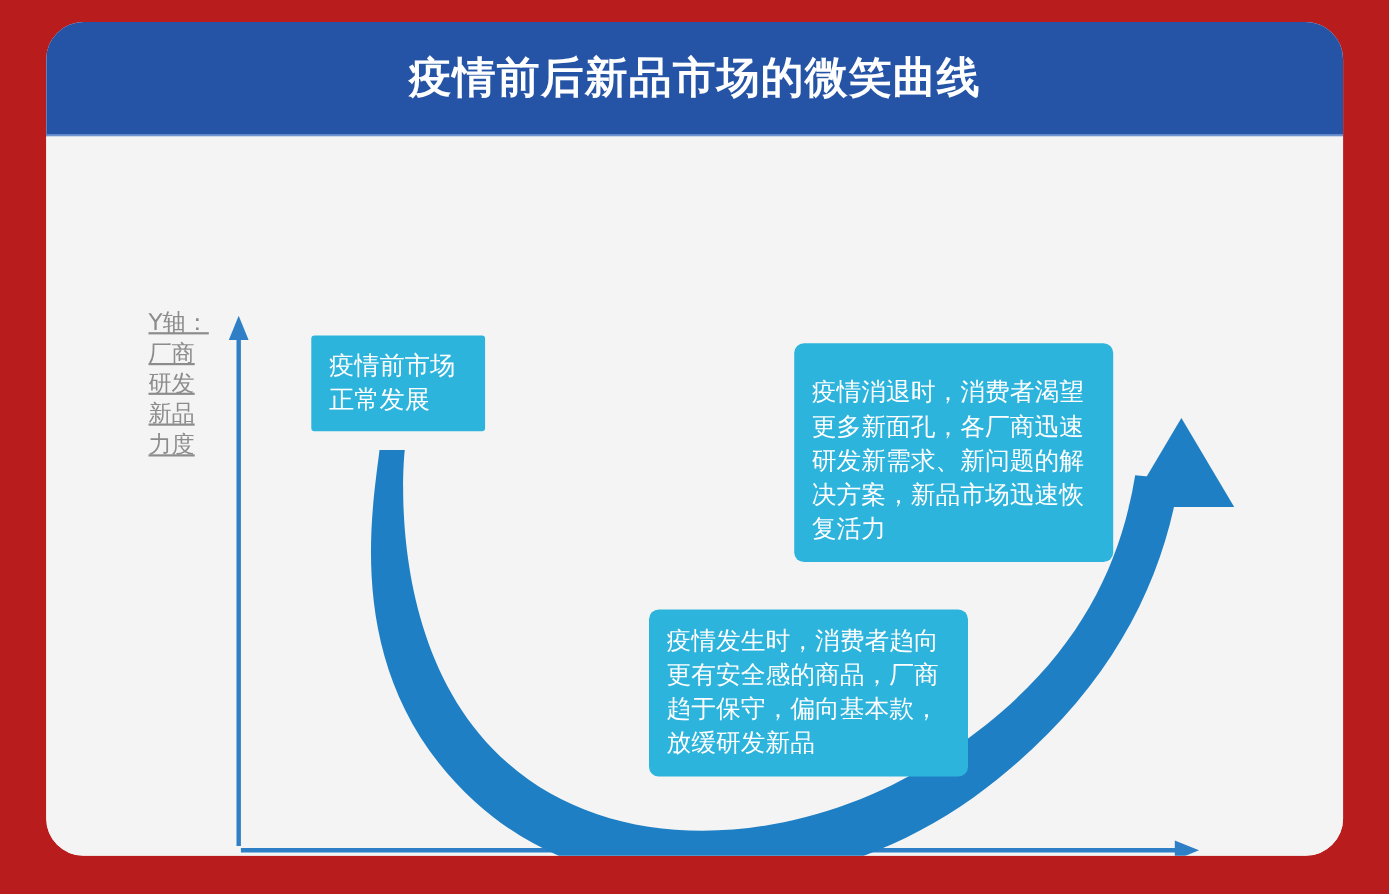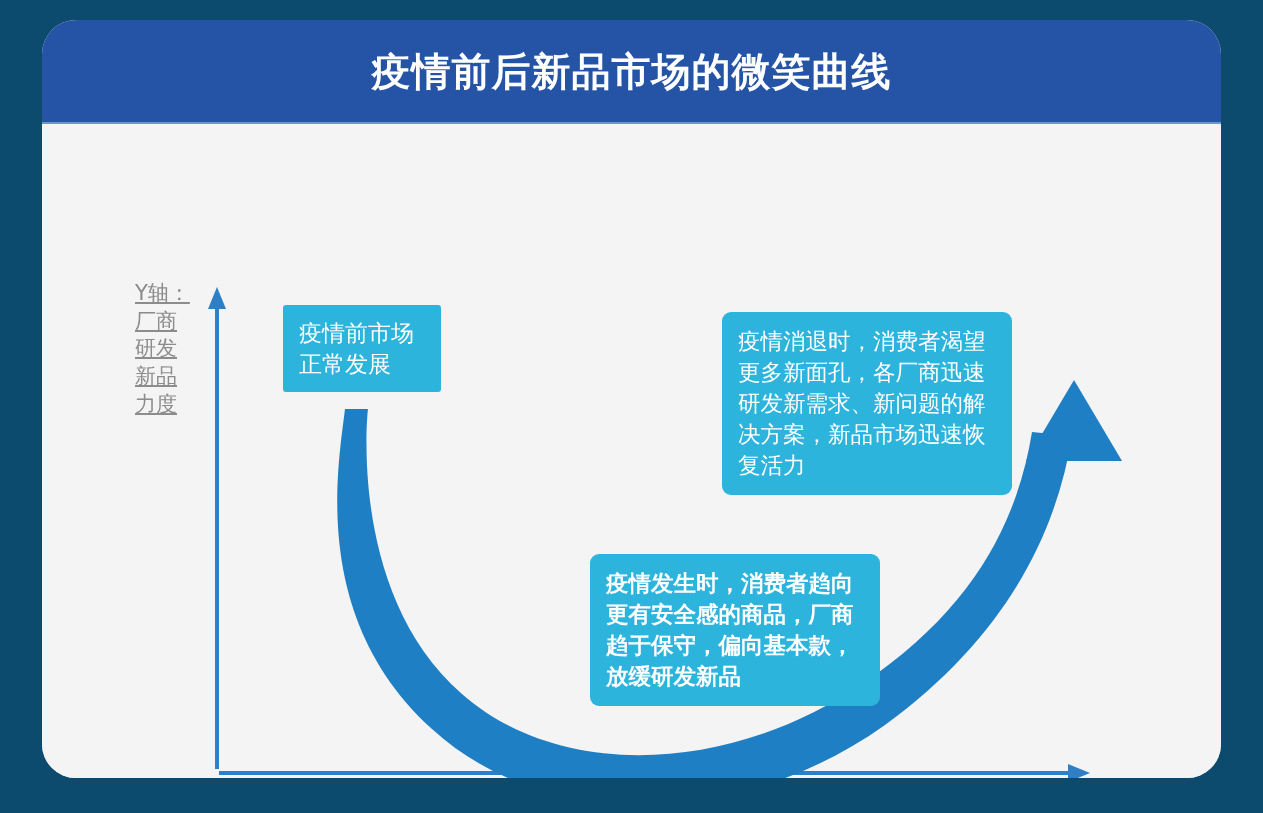--- a/index.html
+++ b/index.html
@@ -12,21 +12,21 @@
     width: 1263px;
     height: 813px;
     overflow: hidden;
     font-family: "DejaVu Sans", "Liberation Sans", sans-serif;
   }
 
   #stage {
     position: relative;
     width: 1263px;
     height: 813px;
-    background: #0c4a6e;
+    background: #b91c1c;
   }
 
   
   .card {
     position: absolute;
     left: 42px;
     top: 20px;
     width: 1179px;
     height: 758px;
     background: #f4f4f4;
@@ -110,27 +110,26 @@
     line-height: 1.33;
   }
   .callout-2 {
     left: 548px;
     top: 430px;
     width: 290px;
     padding: 14px 14px 14px 16px;
     border-radius: 9px;
     font-size: 22.5px;
     line-height: 1.38;
-    font-weight: bold;
   }
   .callout-3 {
     left: 680px;
     top: 188px;
     width: 290px;
-    padding: 14px 14px 14px 16px;
+    padding: 30px 14px 14px 16px;
     border-radius: 9px;
     font-size: 22.5px;
     line-height: 1.38;
   }
 </style>
 </head>
 <body>
 
 <div id="stage">
 

